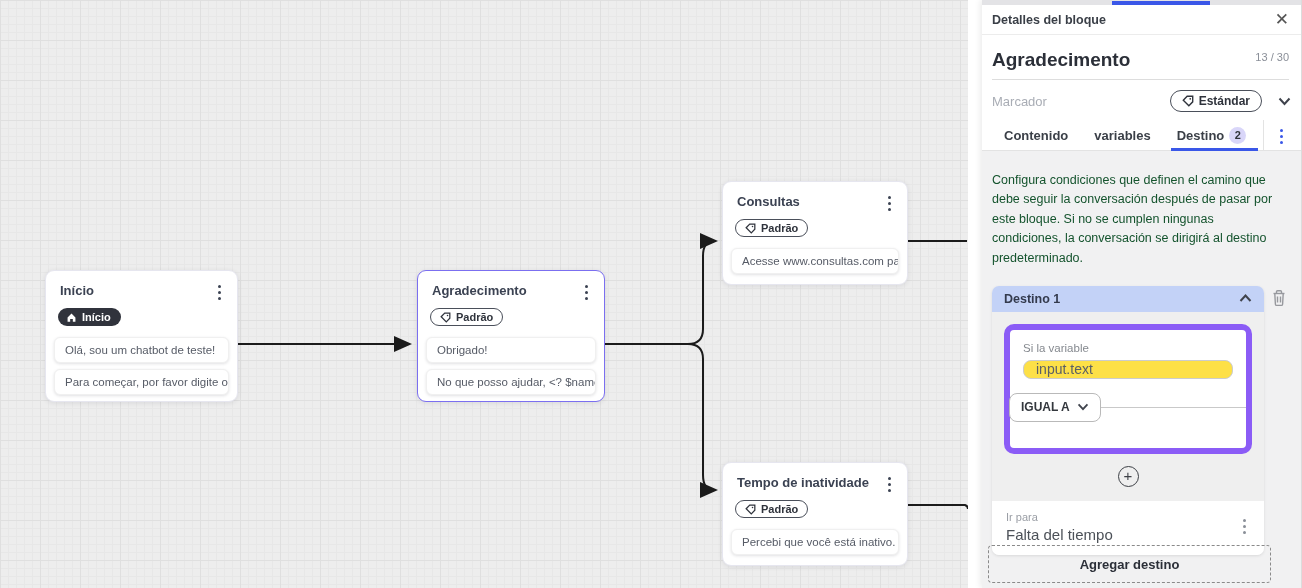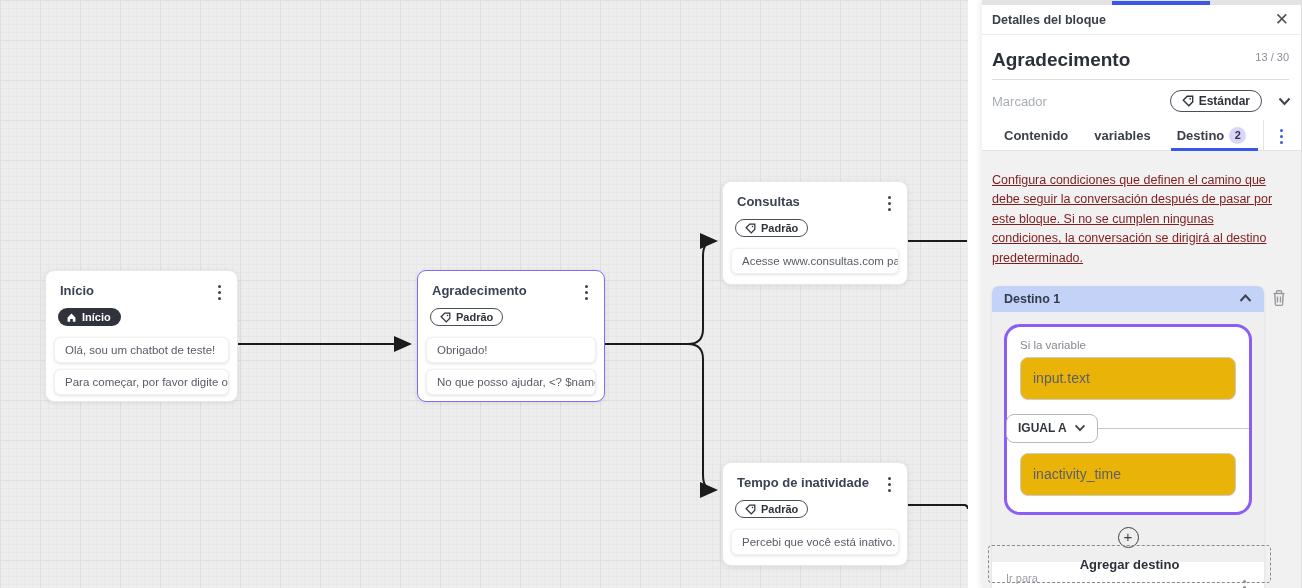--- a/index.html
+++ b/index.html
@@ -67,32 +67,32 @@
     font-size:13px; font-weight:bold; color:#3a3f47; margin-right:26px; cursor:pointer; }
   .tab .num-badge { background:#d9d6f9; color:#30343c; font-size:11px; font-weight:bold;
     border-radius:50%; width:17px; height:17px; display:flex; align-items:center;
     justify-content:center; }
   .tab.active::after { content:""; position:absolute; left:-6px; right:-12px; bottom:-1px;
     height:3px; background:#3a57e8; }
   .tabs .tab-sep { position:absolute; right:37px; top:0; bottom:0; width:1px; background:#e3e3e3; }
   .tabs .kebab { position:absolute; right:14px; top:7px; }
 
   .panel-content { position:relative; background:#f1f1f2; height:451px; padding:20px 14px 0 10px; }
-  .desc { font-size:12.5px; color:#7f1d1d; line-height:1.55; width:284px;text-decoration:underline; }
+  .desc { font-size:12.5px; color:#14532d; line-height:1.55; width:284px; }
 
   .dest-card { position:relative; width:272px; margin-top:18px; border-radius:7px;
     box-shadow:0 1px 3px rgba(0,0,0,.10); }
   .dest-head { display:flex; justify-content:space-between; align-items:center;
     background:#c3d2f7; border-radius:7px 7px 0 0; padding:6px 12px; }
   .dest-head-label { font-size:12.5px; font-weight:bold; color:#333a4d; }
   .dest-body { background:#efefef; padding:12px 12px 4px 12px; }
-  .cond-box { position:relative; background:#fff; border:3px solid #8b5cf6;
-    border-radius:16px; padding:12px 13px 16px 13px; }
+  .cond-box { position:relative; background:#fff; border:6px solid #8b5cf6;
+    border-radius:10px; padding:12px 13px 16px 13px; }
   .cond-label { font-size:11.5px; color:#85898f; margin-bottom:6px; }
-  .cond-input { width:100%; height:43px; background:#eab308; border:1px solid #ccc;
+  .cond-input { width:100%; height:19px; background:#fde047; border:1px solid #ccc;
     border-radius:8px; font-size:14px; color:#5a5f66; padding:0 12px;
     font-family:inherit; }
   .op-wrap { position:relative; border-top:1px solid #c9c9c9; margin:28px -13px 24px -13px; }
   .op-box { position:absolute; left:-1px; top:-15px; display:inline-flex; align-items:center;
     gap:7px; background:#fff; border:1px solid #b9b9b9; border-radius:8px; height:29px;
     padding:0 11px; font-size:12px; font-weight:bold; color:#33373d; cursor:pointer; }
   .plus-row { display:flex; justify-content:center; padding:12px 0 10px 0; }
   .plus-btn { width:21px; height:21px; border:1.5px solid #3c3f45; border-radius:50%;
     color:#3c3f45; font-size:15px; line-height:18px; text-align:center; cursor:pointer;
     background:transparent; font-family:inherit; }
@@ -280,21 +280,20 @@
             <div class="cond-label">Si la variable</div>
             <input class="cond-input" value="input.text" style="">
             <div class="op-wrap">
               <span class="op-box">
                 <span>IGUAL A</span>
                 <svg width="12" height="8" viewBox="0 0 13 9">
                     <polyline class="chev" points="1.5,1.5 6.5,7 11.5,1.5" stroke-width="2.4"></polyline>
                   </svg>
               </span>
             </div>
-            <input class="cond-input" value="inactivity_time" style="">
           </div>
           <div class="plus-row">
             <button class="plus-btn">+</button>
           </div>
         </div>
 
         <div class="goto-card">
           <div>
             <div class="goto-label">Ir para</div>
             <div class="goto-value">Falta del tiempo</div>

